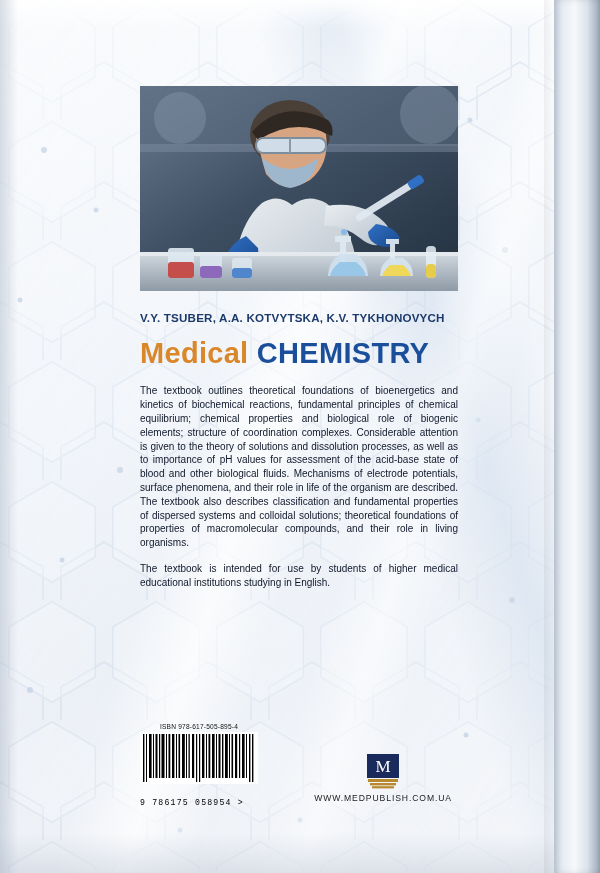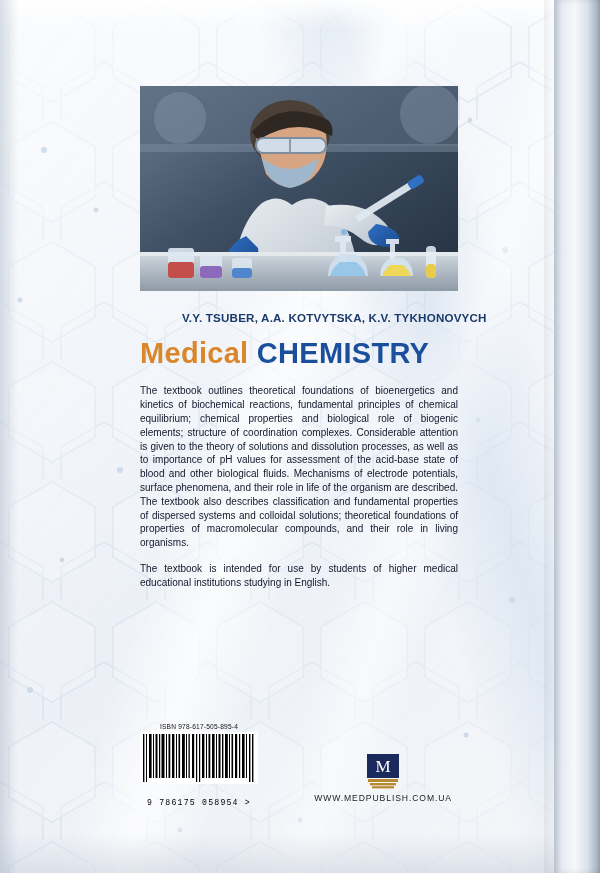--- a/index.html
+++ b/index.html
@@ -109,21 +109,20 @@
   }
   .photo svg { display:block; width: 100%; height: 100%; }
 
   .authors {
     margin-top: 20px;
     font-size: 11.6px;
     letter-spacing: 0.2px;
     color: #1b3a6b;
     font-weight: bold;
     white-space: nowrap;
-    margin-left: 42px;
   }
 
   .title {
     margin-top: 14px;
     font-size: 29px;
     font-weight: bold;
     letter-spacing: 0.3px;
     line-height: 1.05;
   }
   .title .t-med { color: #d9872a; }
@@ -166,21 +165,21 @@
     width: 118px;
     height: 52px;
     background: #fff;
   }
   .barcode-bars svg { display: block; width: 100%; height: 100%; }
   .barcode-digits {
     font-family: "Liberation Mono", monospace;
     font-size: 8.2px;
     letter-spacing: 1.2px;
     color: #000;
-    text-align: center;
+    text-align: left;
     margin-top: 14px;
   }
 
   .publisher {
     text-align: center;
     padding-bottom: 4px;
     margin-right: 6px;
   }
   .pub-row {
     display: flex;

